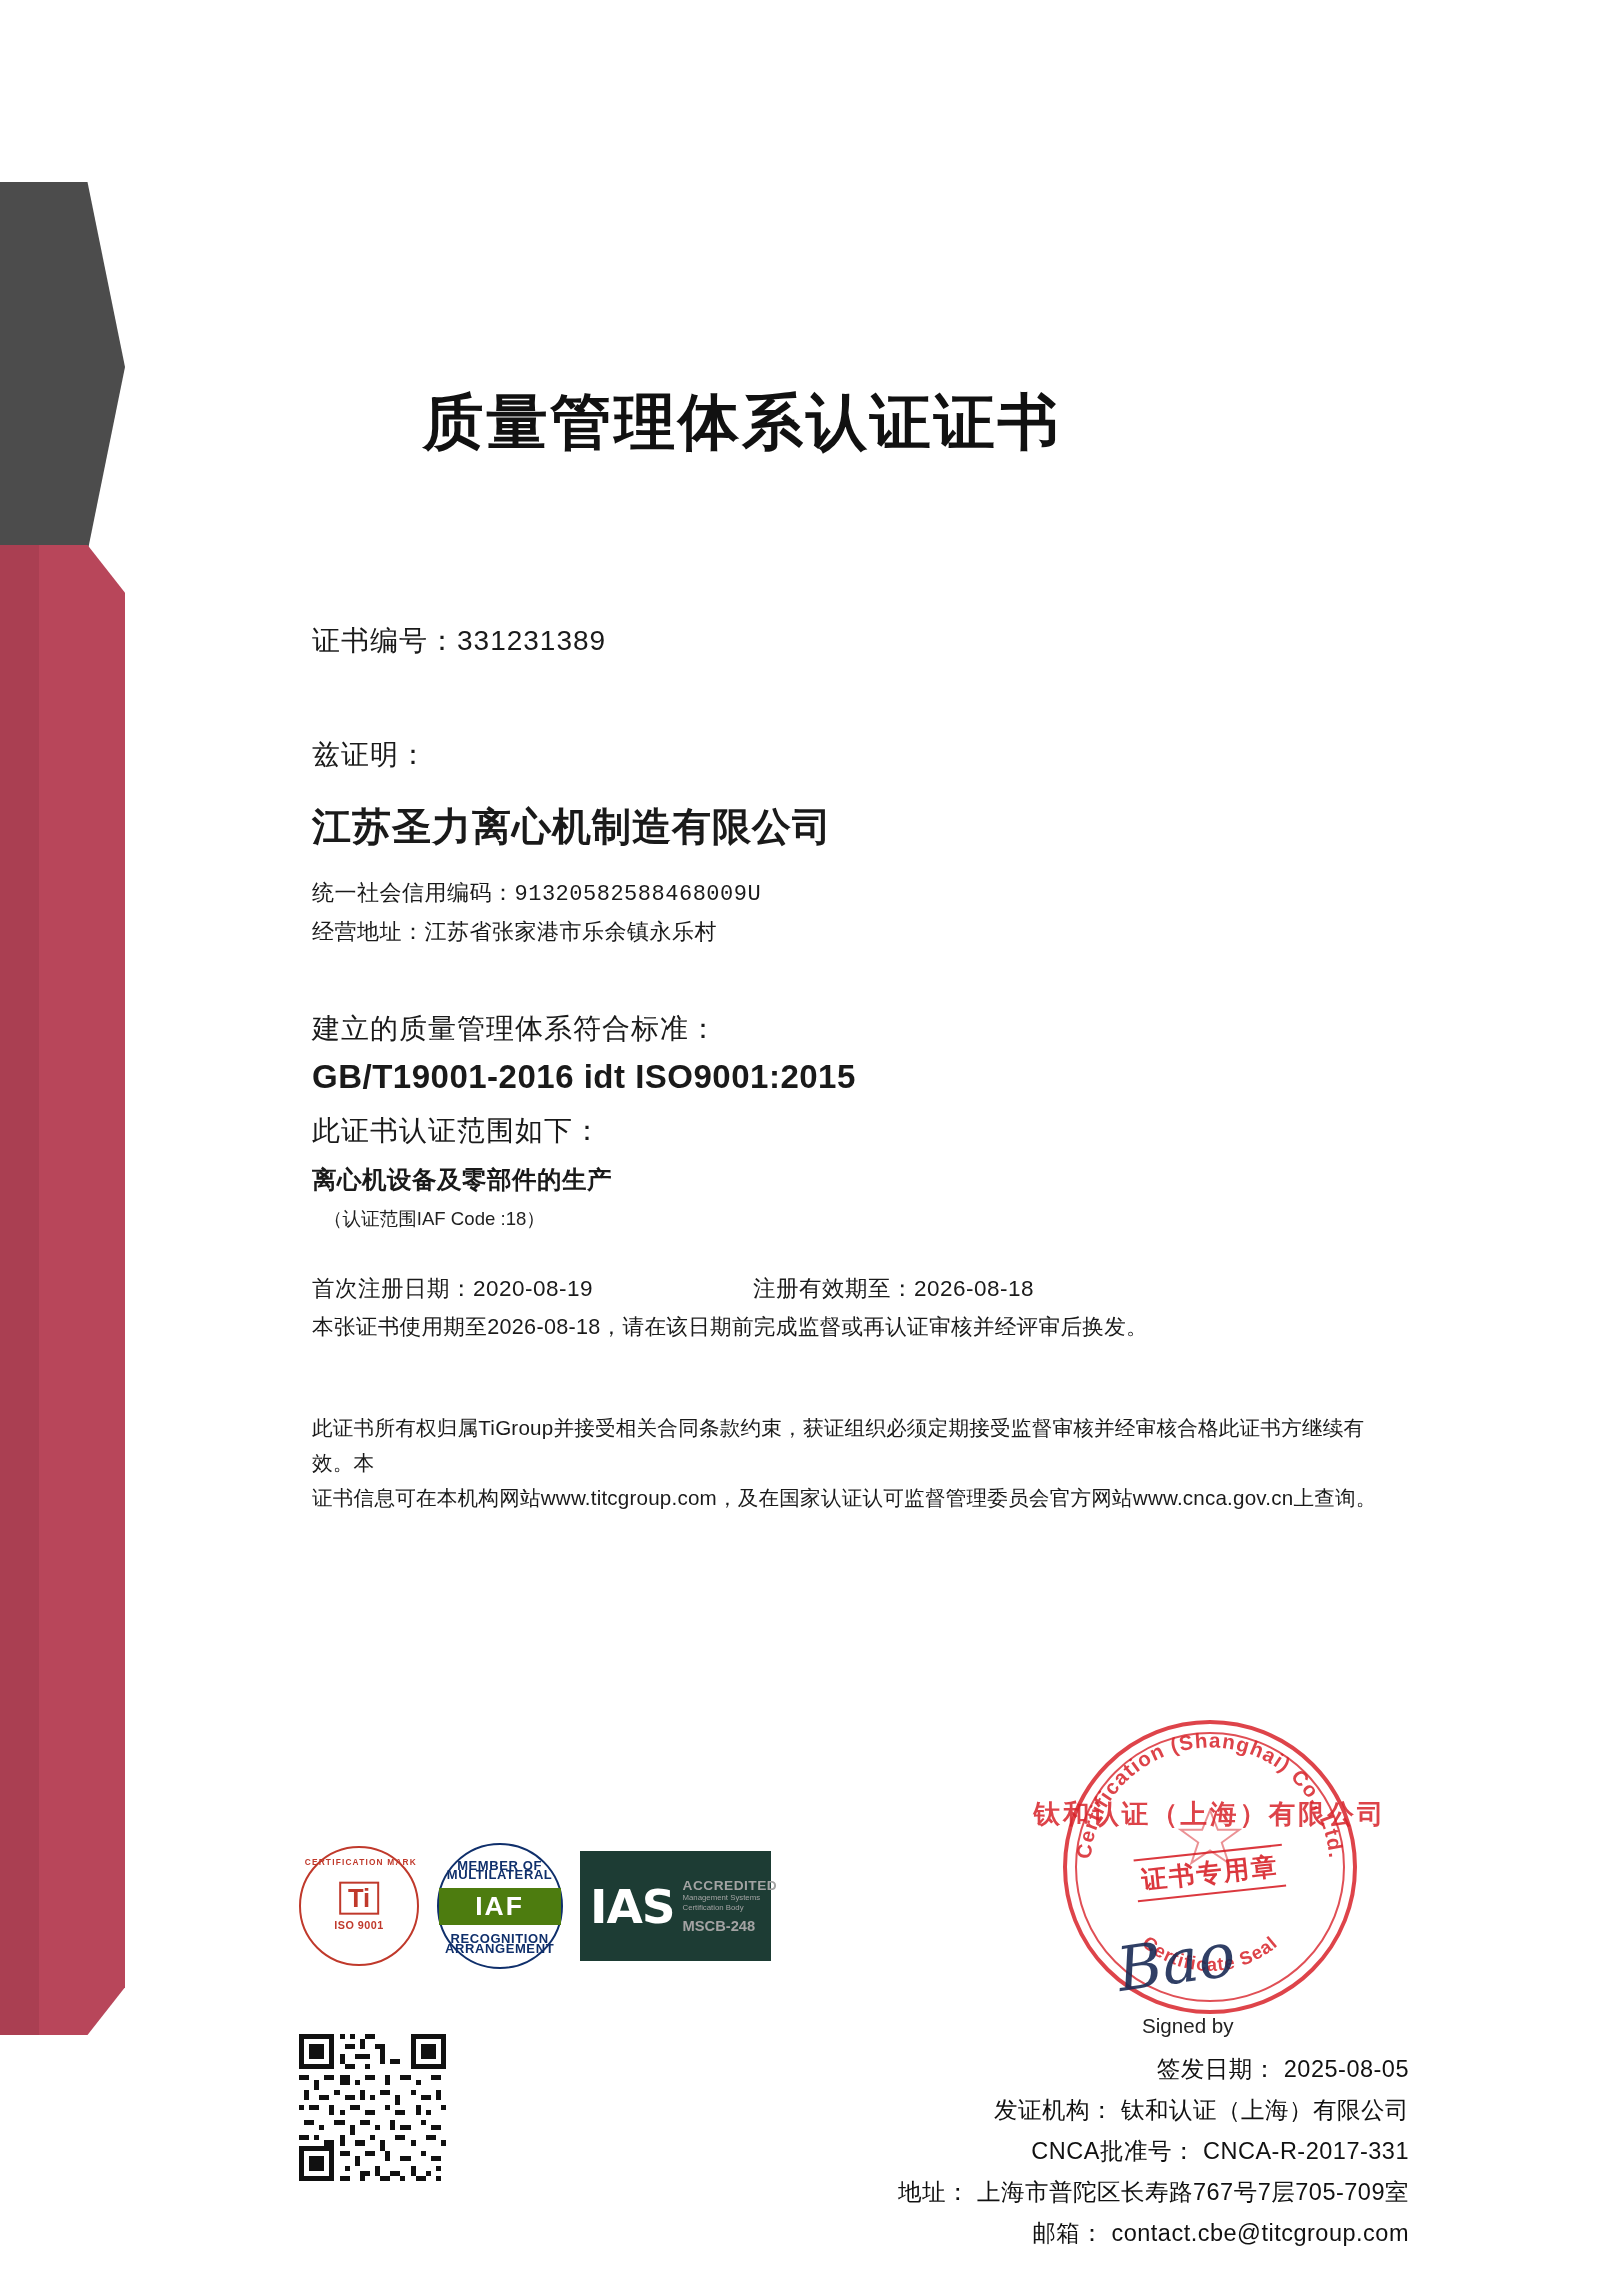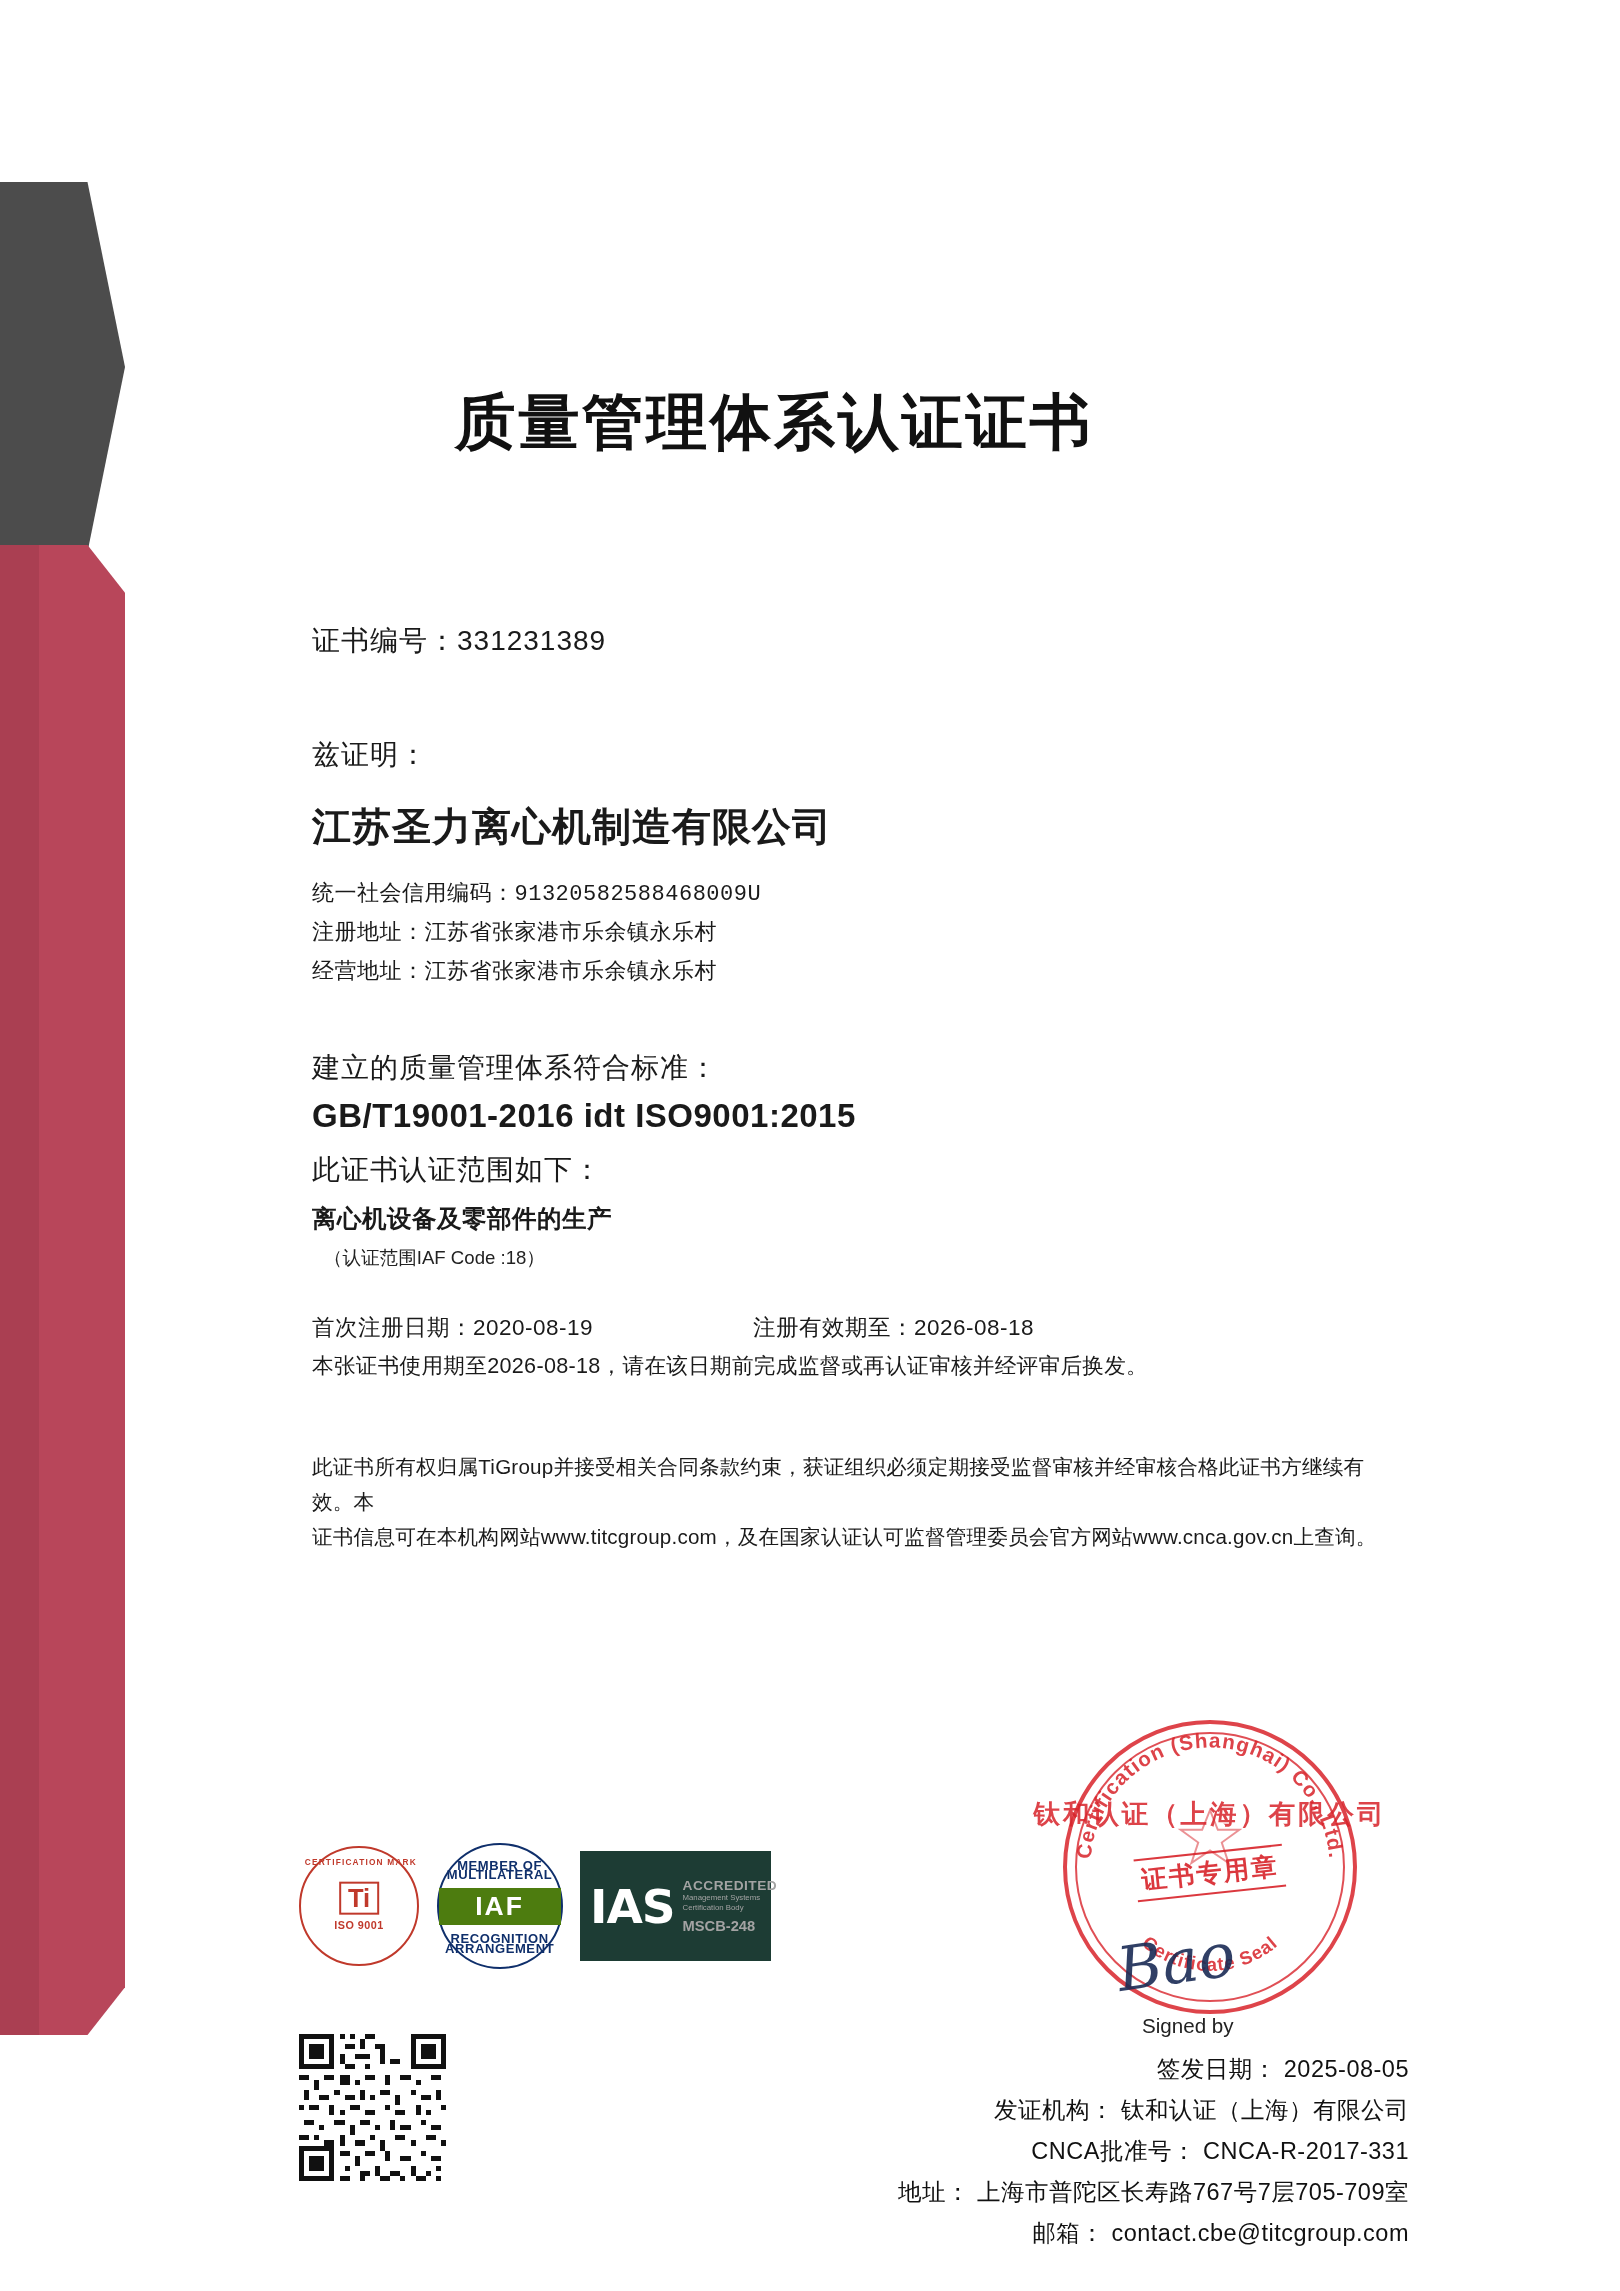--- a/index.html
+++ b/index.html
@@ -90,21 +90,20 @@
   .cert-title {
     position: absolute;
     left: 0;
     top: 382px;
     width: 1484px;
     text-align: center;
     font-size: 61px;
     font-weight: bold;
     color: #111;
     letter-spacing: 2.9px;
-    padding-left: 32px;
   }
 
   
   .body {
     position: absolute;
     left: 312px;
     top: 622px;
     width: 1088px;
     color: #1a1a1a;
   }
@@ -328,21 +327,20 @@
   </div>
 
 
   <div class="cert-title">质量管理体系认证证书</div>
 
   <div class="body">
     <div class="cert-no">证书编号：331231389</div>
     <div class="hereby">兹证明：</div>
     <div class="company">江苏圣力离心机制造有限公司</div>
     <div class="meta-line">统一社会信用编码：91320582588468009U</div>
-    <div class="meta-line">注册地址：江苏省张家港市乐余镇永乐村</div>
     <div class="meta-line">经营地址：江苏省张家港市乐余镇永乐村</div>
 
     <div class="std-label">建立的质量管理体系符合标准：</div>
     <div class="std-value">GB/T19001-2016 idt ISO9001:2015</div>
 
     <div class="scope-label">此证书认证范围如下：</div>
     <div class="scope-value">离心机设备及零部件的生产</div>
     <div class="scope-iaf">（认证范围IAF Code :18）</div>
 
     <div class="dates-row">

